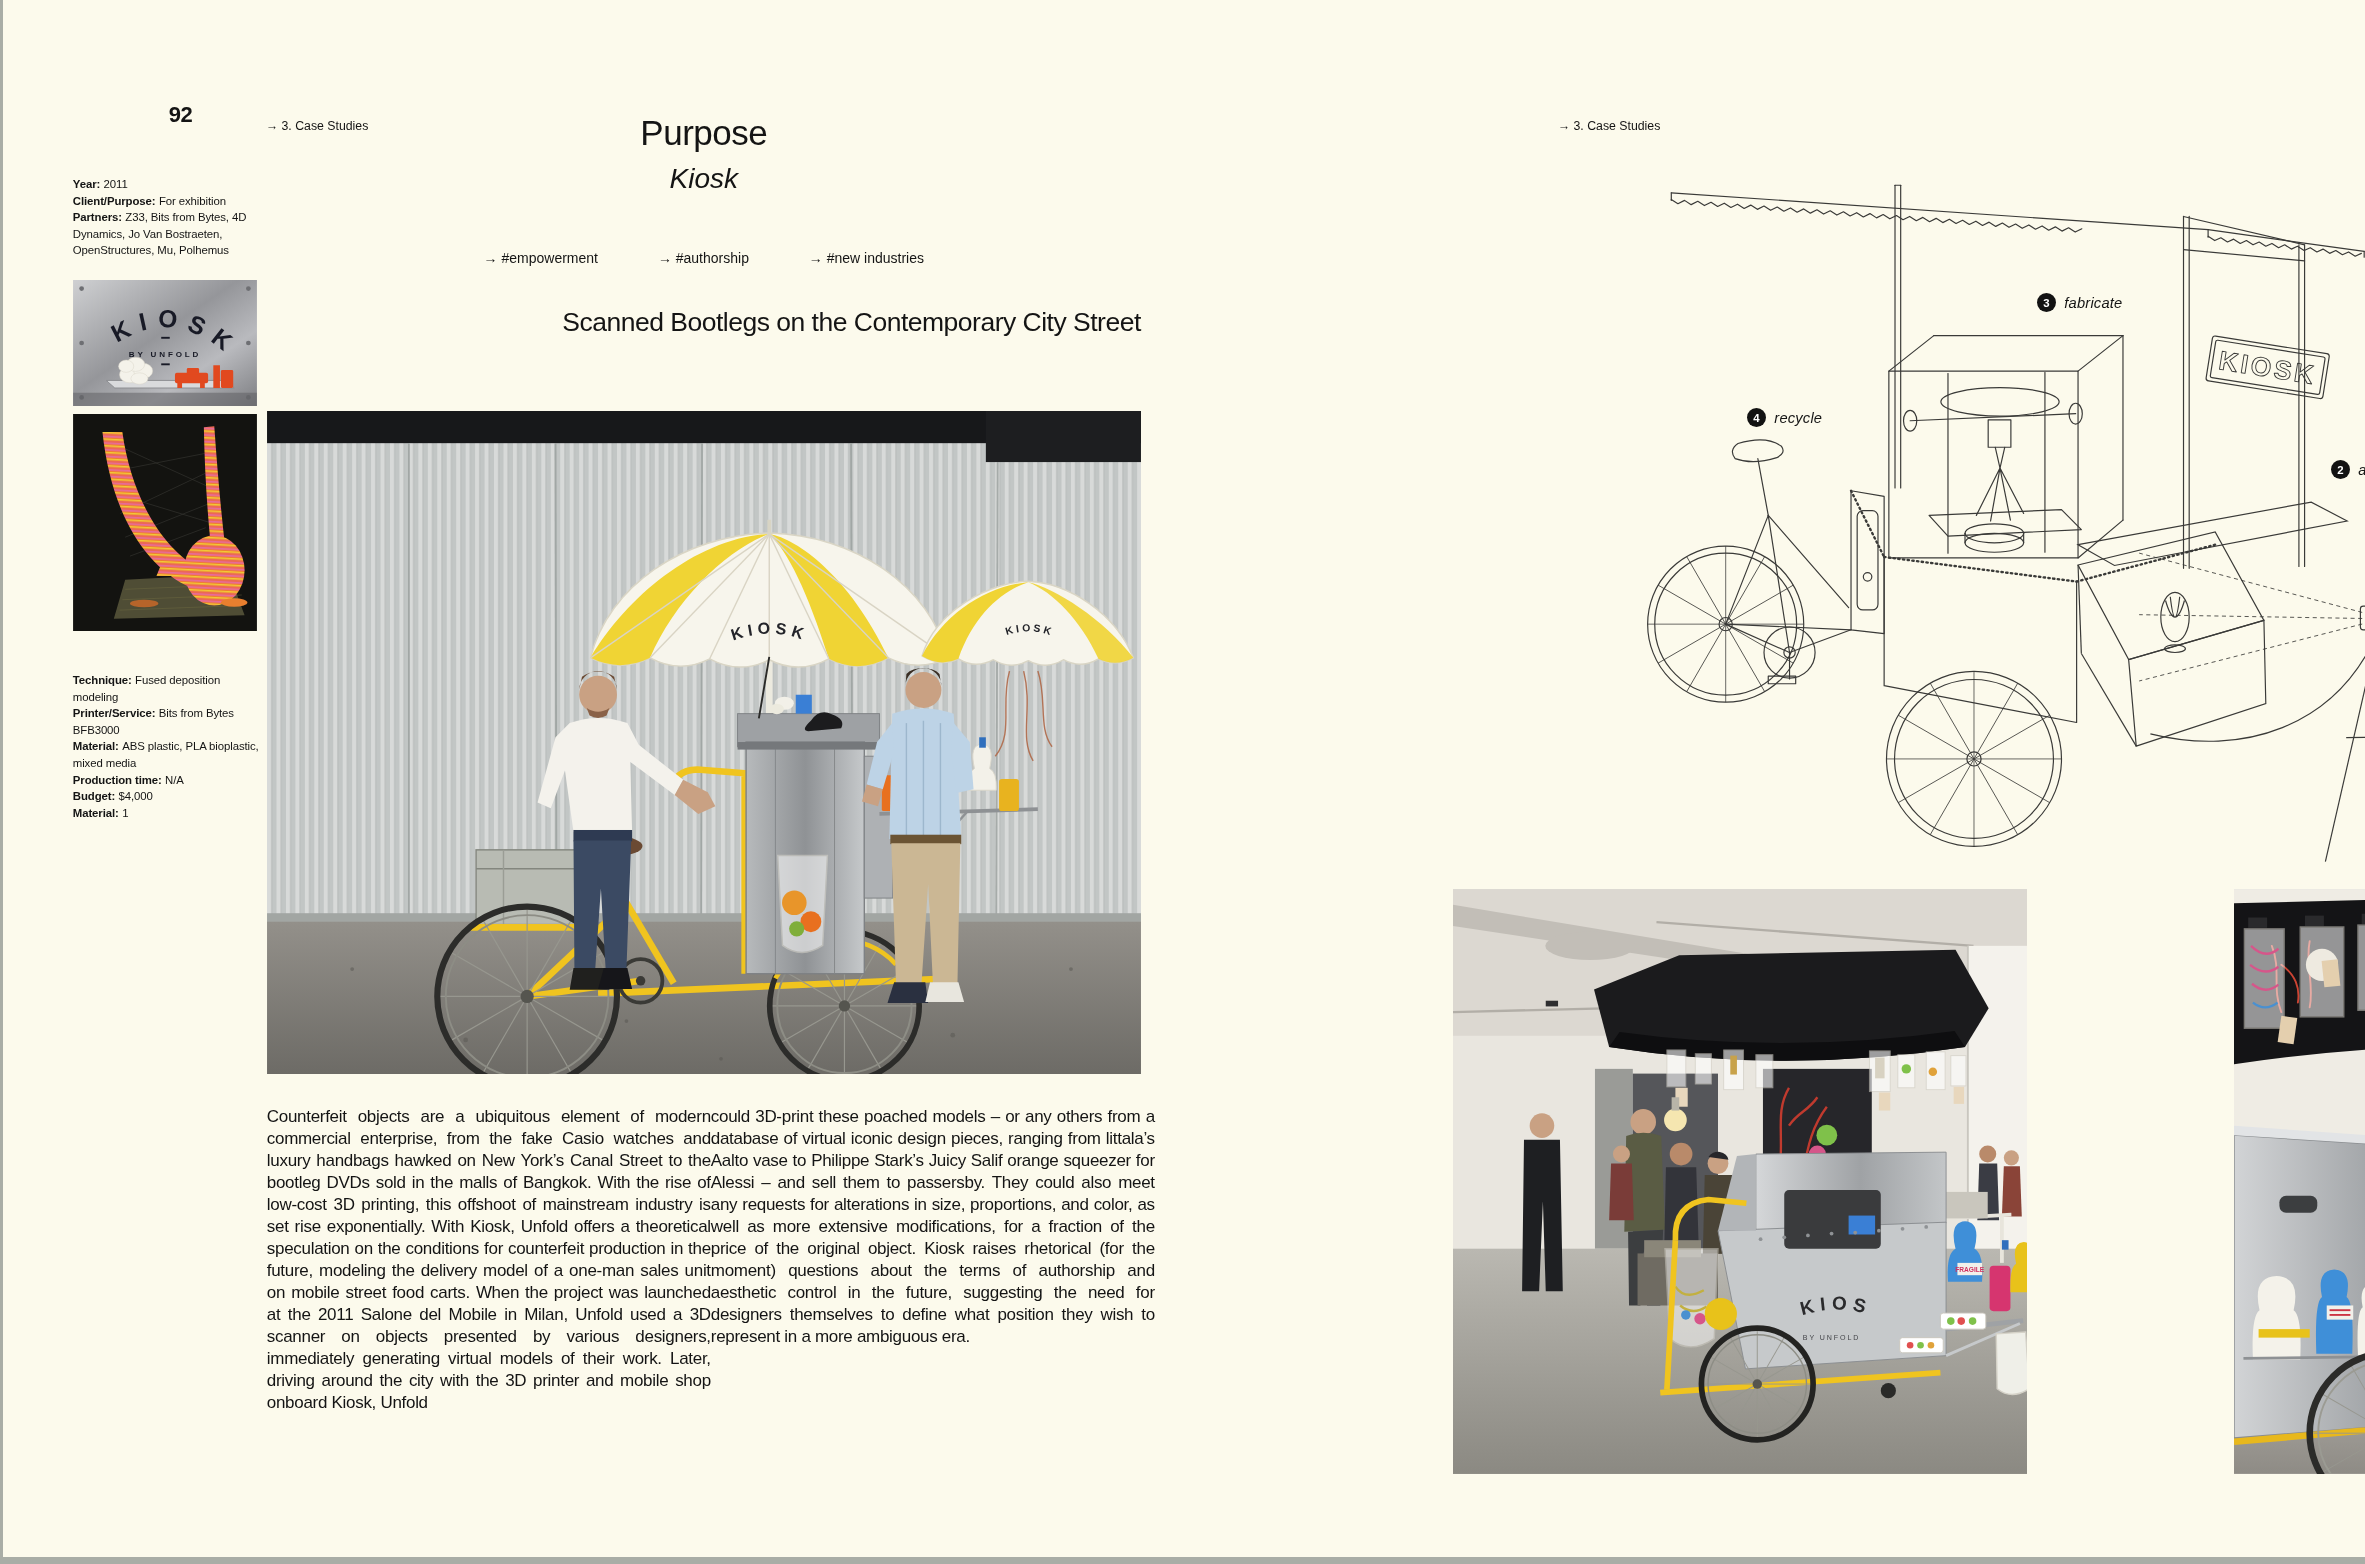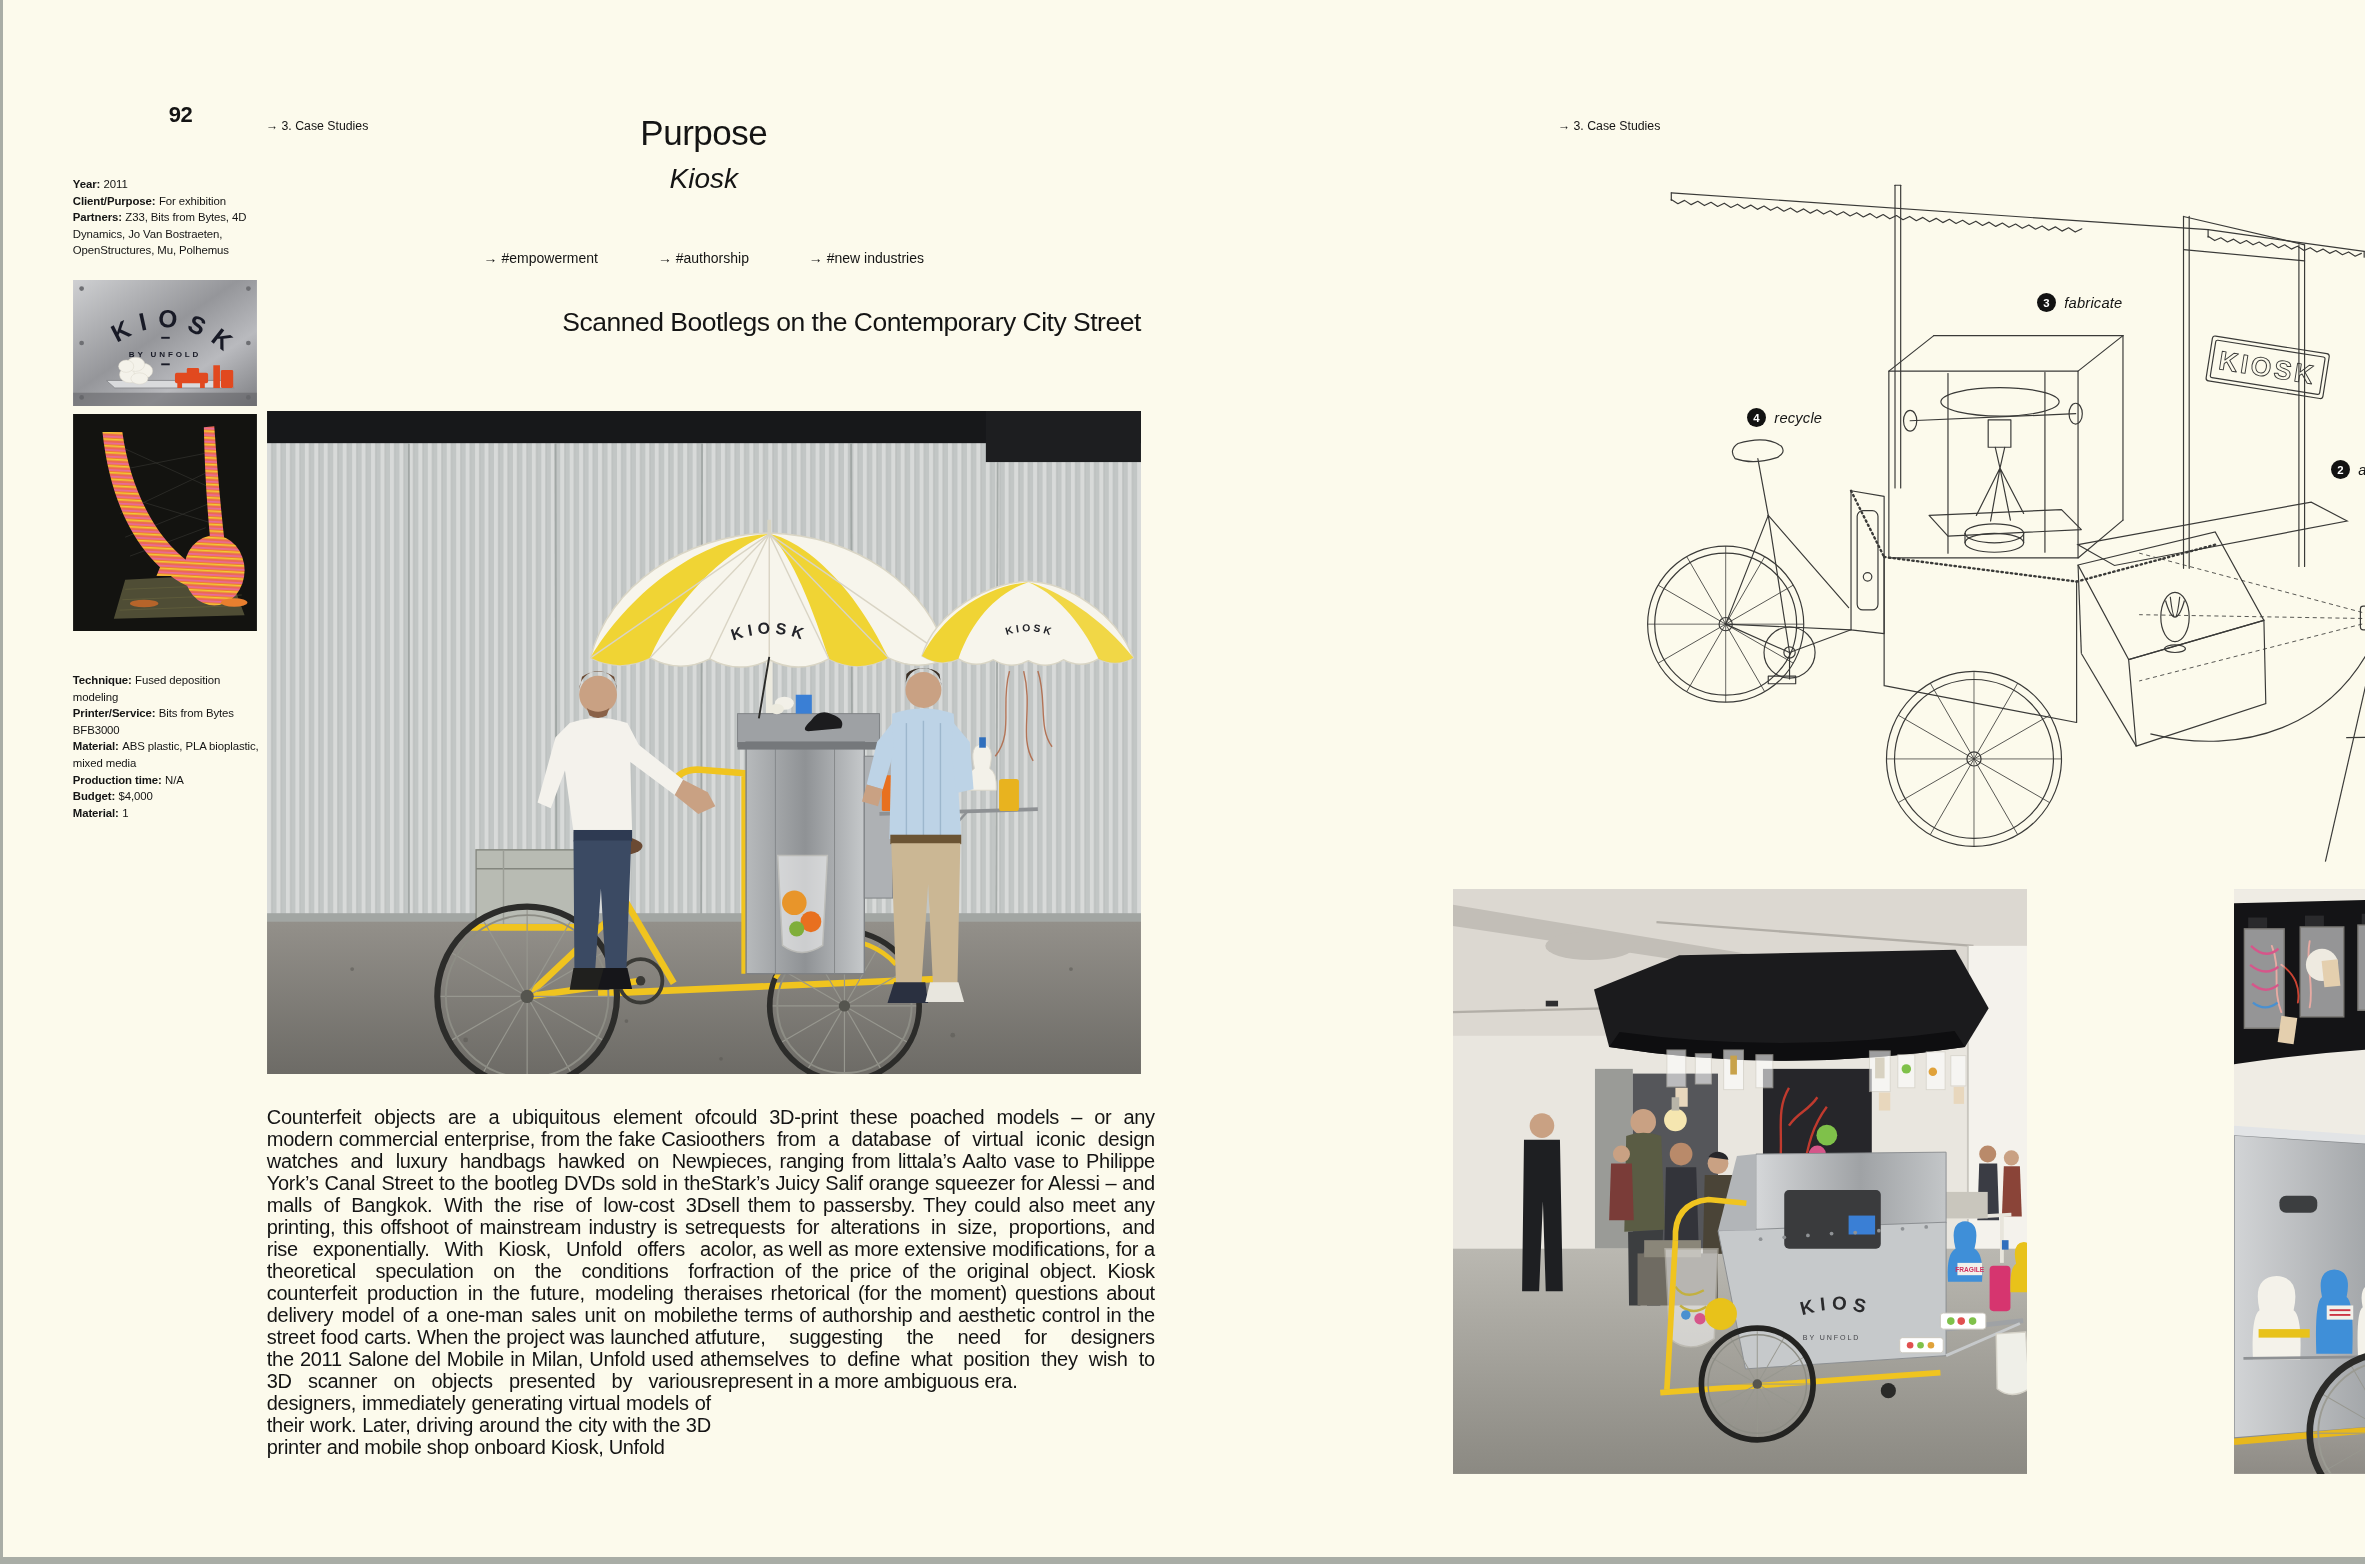--- a/index.html
+++ b/index.html
@@ -13,21 +13,21 @@
   
   .meta{width:189px;font-size:11.4px;line-height:16.6px;letter-spacing:-0.1px;}
   .meta p{margin:0;}
   .meta b{font-weight:700;margin-right:.3em;}
   
   .title{width:874px;text-align:center;font-size:35px;font-weight:500;letter-spacing:-0.5px;}
   .subtitle{width:874px;text-align:center;font-size:28px;font-style:italic;font-weight:500;}
   .tags{width:874px;text-align:center;font-size:14px;}
   .tags span{margin:0 28px;}
   .headline{width:874px;text-align:right;font-size:26.5px;font-weight:500;letter-spacing:-0.5px;}
-  .bodycol{width:444px;font-size:20px;line-height:22px;text-align:justify;letter-spacing:-0.3px;}
+  .bodycol{width:444px;font-size:17px;line-height:22px;text-align:justify;letter-spacing:-0.3px;}
   .bodycol p{margin:0;}
   .photo{overflow:hidden;background:#ddd;}
   .photo svg{display:block;}
   .lineart{overflow:visible;}
   
   .dlabel{display:flex;align-items:center;gap:8.5px;}
   .dbadge{width:19px;height:19px;border-radius:50%;background:#121212;color:#fff;
           font-size:11.4px;font-weight:700;display:flex;align-items:center;justify-content:center;}
   .dtext{font-size:14.7px;font-style:italic;font-weight:500;letter-spacing:0.2px;}
 </style>

